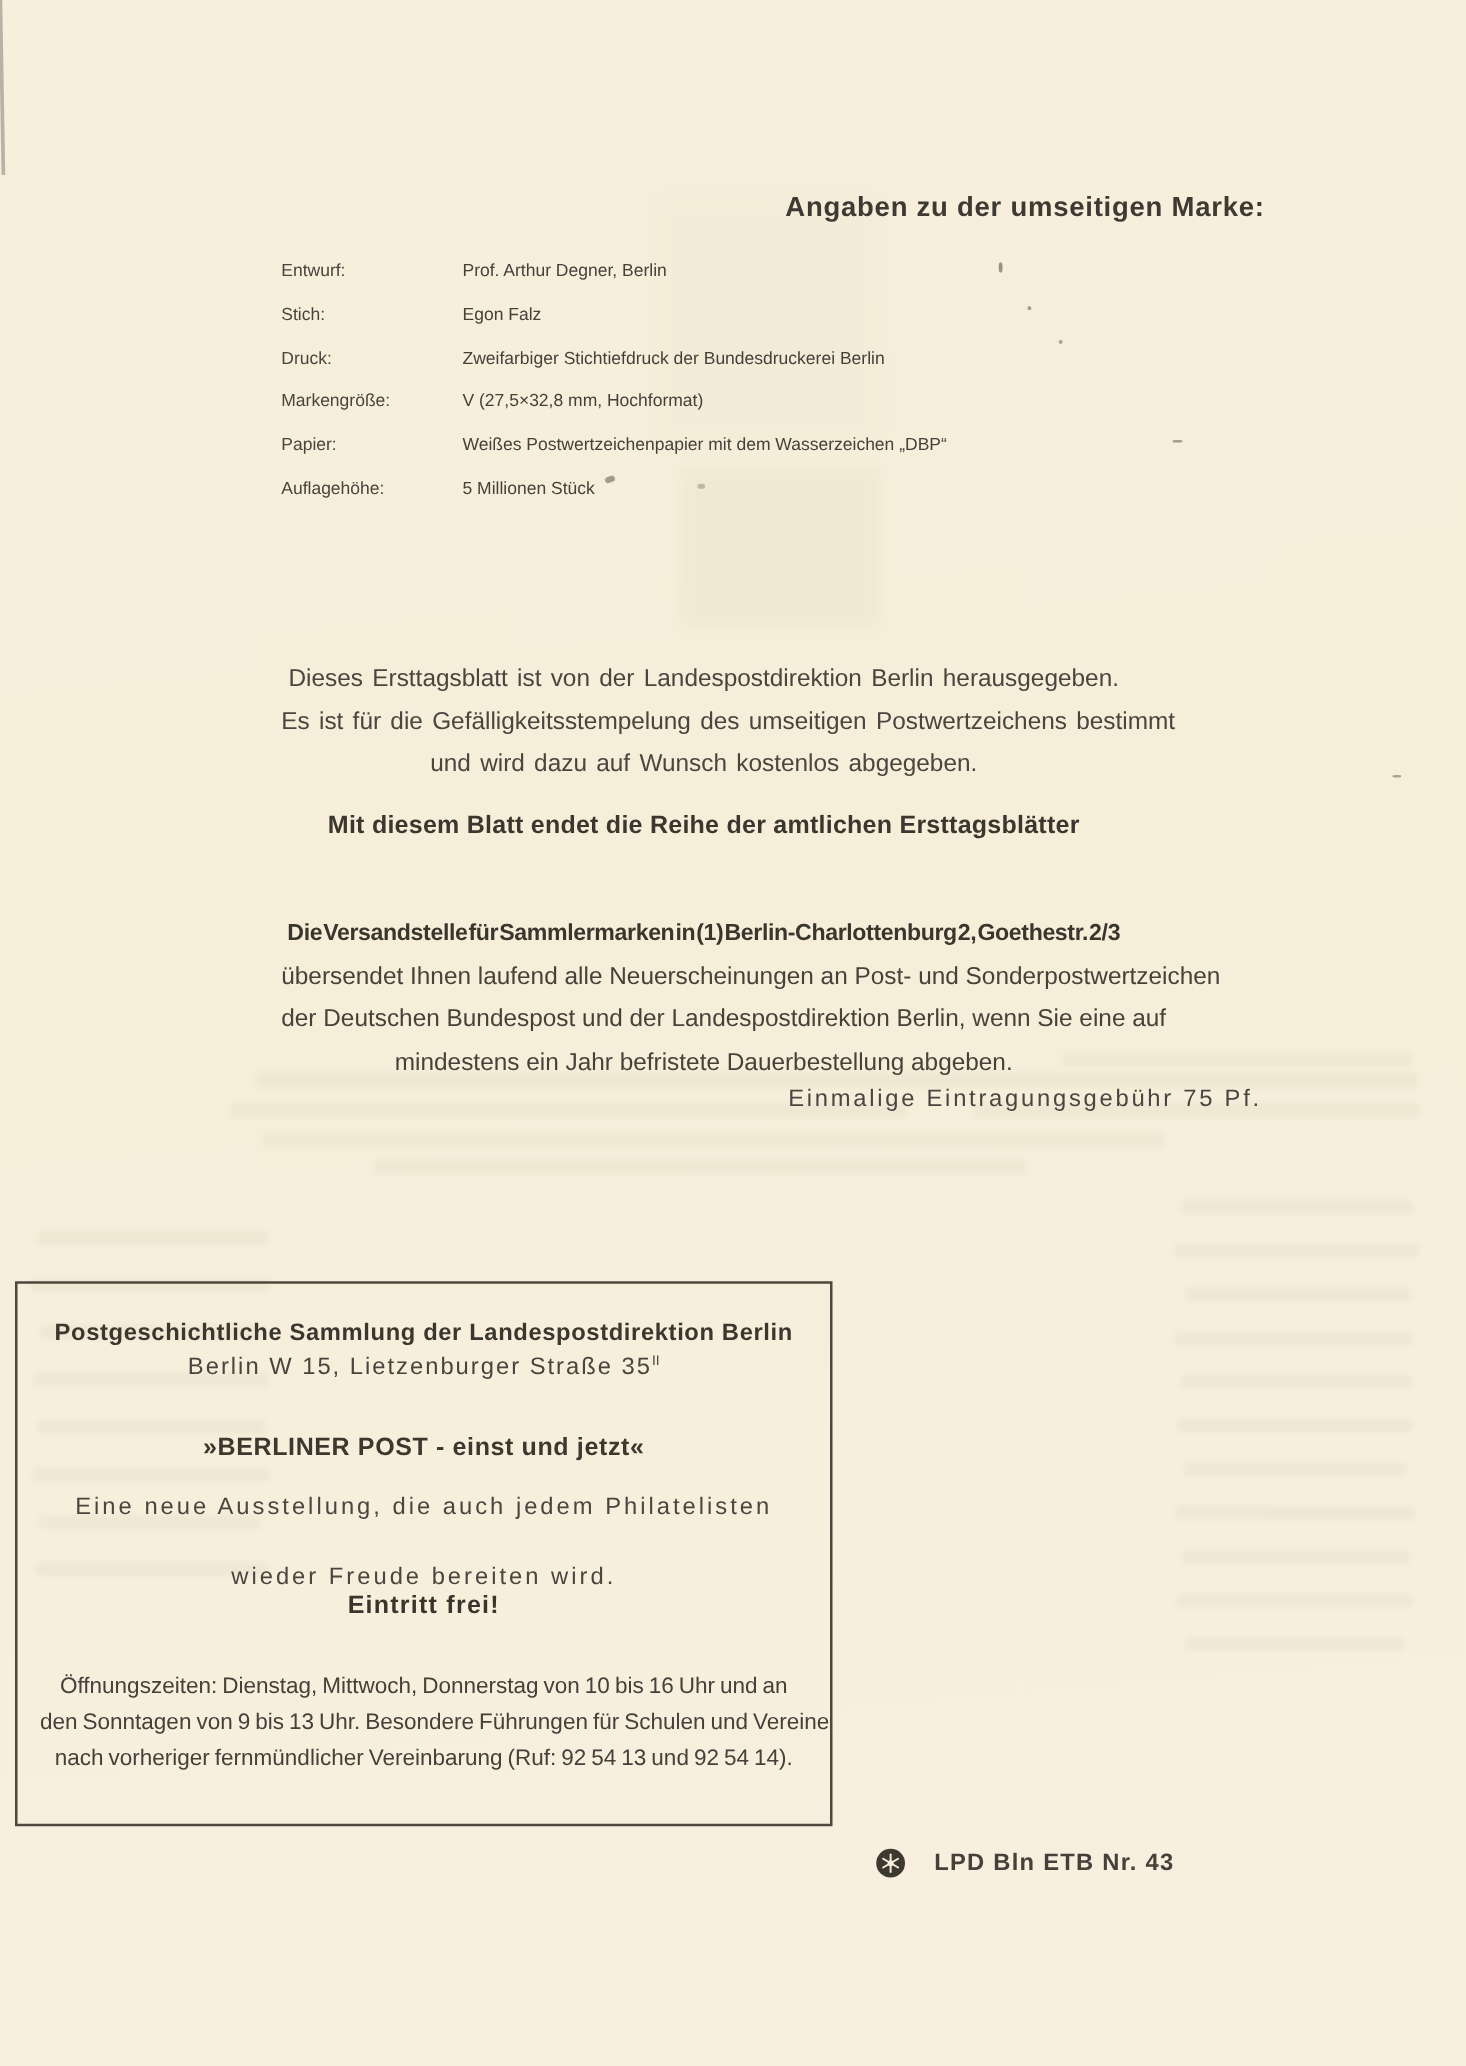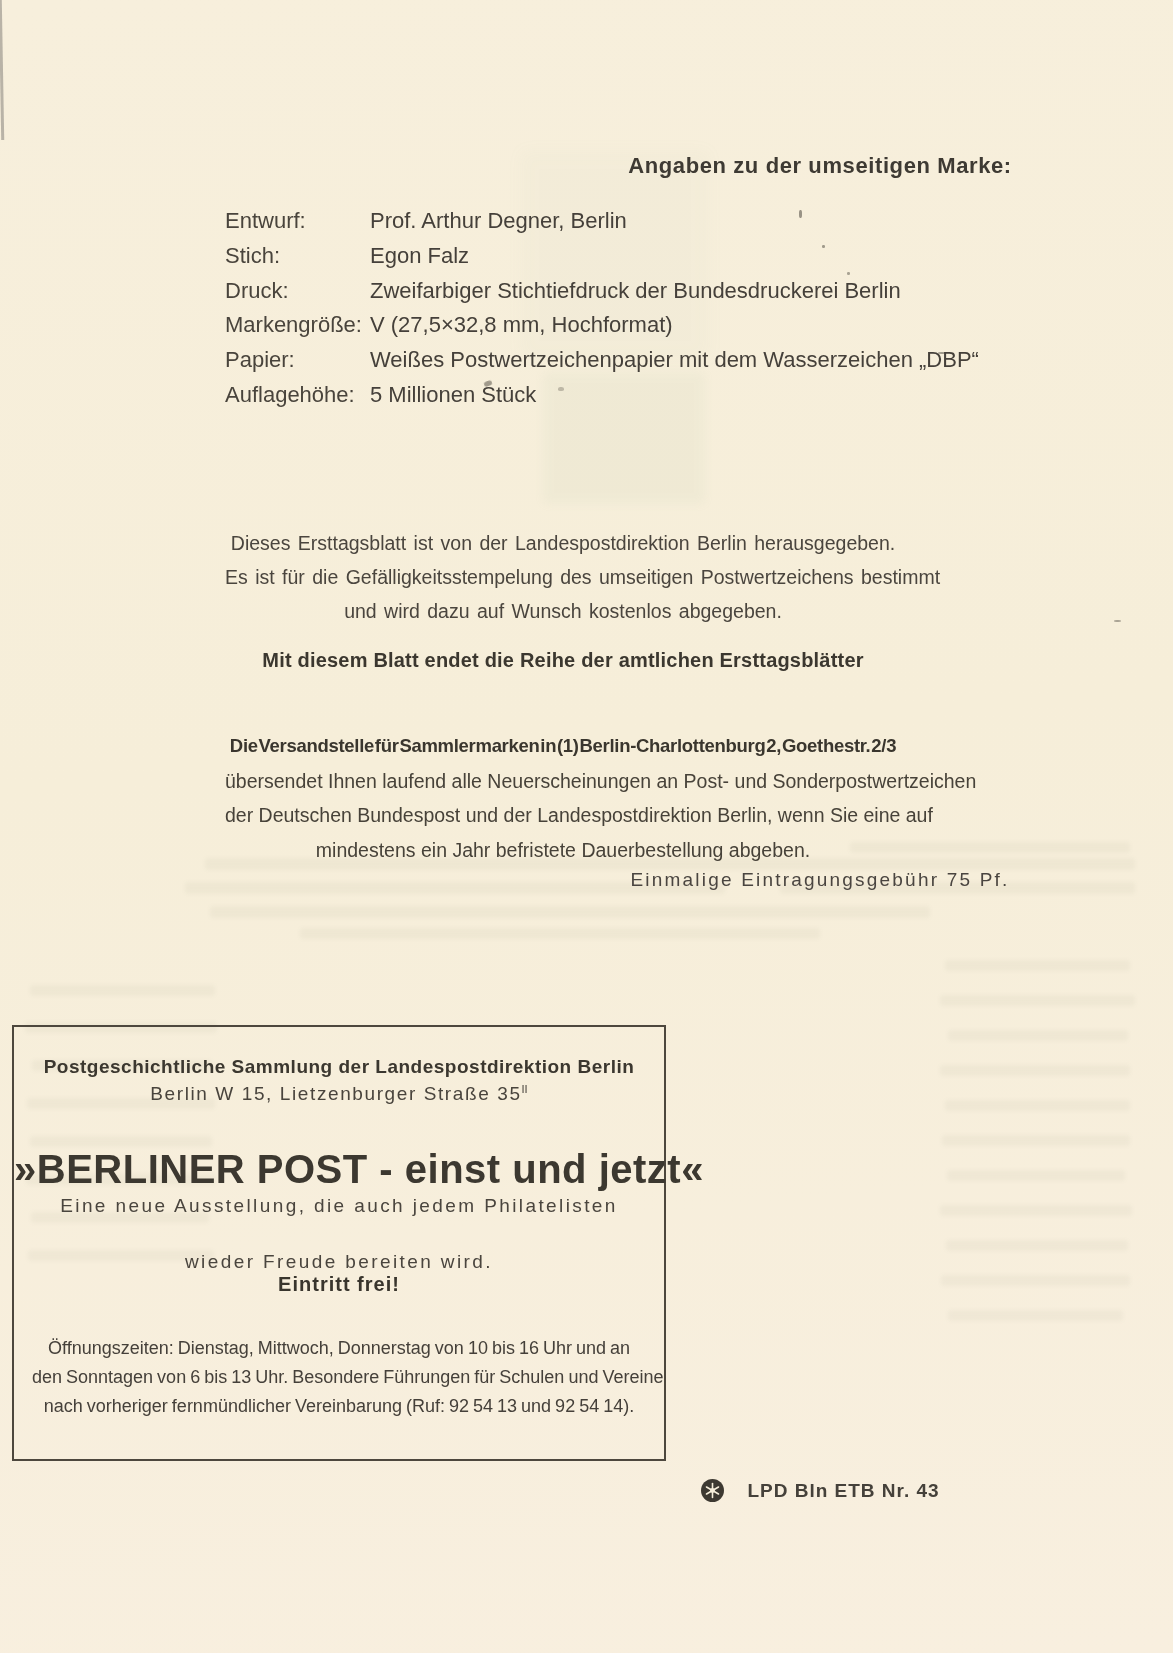--- a/index.html
+++ b/index.html
@@ -16,21 +16,21 @@
   .abs{position:absolute;}
   .content{position:absolute;left:225px;width:676px;}
   .nowrap{white-space:nowrap;}
   .center{text-align:center;}
 
   .doc-title{
     top:153px;font-size:22px;font-weight:bold;color:#3e3a33;
     letter-spacing:.6px;width:100%;text-align:center;
   }
 
-  .details{top:208px;font-size:22px;}
+  .details{top:208px;font-size:14px;}
   .detail-row{position:relative;height:34.8px;}
   .detail-label{position:absolute;left:0;top:0;color:#49443c;}
   .detail-value{position:absolute;left:145px;top:0;color:#45403a;white-space:nowrap;}
 
   .intro{top:526px;line-height:34px;font-size:19.5px;word-spacing:2px;color:#4a453e;}
   .notice{top:644px;line-height:33px;font-size:20px;font-weight:bold;color:#3b372f;letter-spacing:.2px;}
 
   .subscription{top:729px;line-height:34.5px;font-size:19.5px;color:#474239;}
   .subscription .lead{
     font-weight:bold;font-size:18.5px;letter-spacing:-0.3px;word-spacing:-4px;color:#3a362e;
@@ -38,21 +38,21 @@
   .fee-line{top:869px;width:100%;text-align:center;font-size:19px;letter-spacing:2.2px;color:#4a4540;}
 
   .exhibition-box{
     left:12px;top:1025px;width:650px;height:432px;
     border:2px solid #4d473d;
     background:transparent;
   }
   .org-line{top:29px;width:100%;text-align:center;font-size:19px;font-weight:bold;letter-spacing:.5px;color:#3b372f;}
   .address-line{top:56px;width:100%;text-align:center;font-size:19px;letter-spacing:1.6px;color:#49443d;}
   .address-line sup{font-size:11px;letter-spacing:0;}
-  .box-headline{top:120px;width:100%;text-align:center;font-size:40px;font-weight:bold;letter-spacing:.5px;color:#3c3830;}
+  .box-headline{top:120px;width:100%;text-align:center;font-size:20px;font-weight:bold;letter-spacing:.5px;color:#3c3830;}
   .subline1{top:168px;width:100%;text-align:center;font-size:19px;letter-spacing:2.4px;color:#4a453e;}
   .subline2{top:200px;width:100%;text-align:center;font-size:19px;letter-spacing:2.4px;color:#4a453e;margin-top:24px;}
   .admission{top:246px;width:100%;text-align:center;font-size:20px;font-weight:bold;letter-spacing:1px;color:#39352d;}
   .hours{top:307px;left:18px;right:18px;text-align:center;font-size:18px;line-height:29px;word-spacing:-1px;color:#45403a;}
 
   .footer{top:1478px;width:100%;text-align:center;font-size:19px;font-weight:bold;color:#45413a;letter-spacing:1px;}
   .footer-inner{display:inline-flex;align-items:center;gap:22px;}
   .emblem{width:25px;height:25px;display:inline-block;}
 
   
@@ -155,21 +155,21 @@
 
   <div class="content exhibition-box">
     <div class="abs org-line">Postgeschichtliche Sammlung der Landespostdirektion Berlin</div>
     <div class="abs address-line"><span>Berlin W 15, Lietzenburger Straße 35</span><sup>II</sup></div>
     <div class="abs box-headline nowrap">»BERLINER POST - einst und jetzt«</div>
     <div class="abs subline1 nowrap">Eine neue Ausstellung, die auch jedem Philatelisten</div>
     <div class="abs subline2 nowrap">wieder Freude bereiten wird.</div>
     <div class="abs admission">Eintritt frei!</div>
     <div class="abs hours">
       <div class="nowrap">Öffnungszeiten: Dienstag, Mittwoch, Donnerstag von 10 bis 16 Uhr und an</div>
-      <div class="nowrap">den Sonntagen von 6 bis 13 Uhr. Besondere Führungen für Schulen und Vereine</div>
+      <div class="nowrap">den Sonntagen von 9 bis 13 Uhr. Besondere Führungen für Schulen und Vereine</div>
       <div class="nowrap">nach vorheriger fernmündlicher Vereinbarung (Ruf: 92 54 13 und 92 54 14).</div>
     </div>
   </div>
 
   <div class="content footer">
     <span class="footer-inner">
       <span class="emblem">
         <svg viewBox="0 0 25 25" width="25" height="25" aria-hidden="true">
           <circle cx="12.5" cy="12.5" r="11.5" fill="#3d3931"></circle>
           <g stroke="#f6eeda" stroke-width="1.6" stroke-linecap="round">

